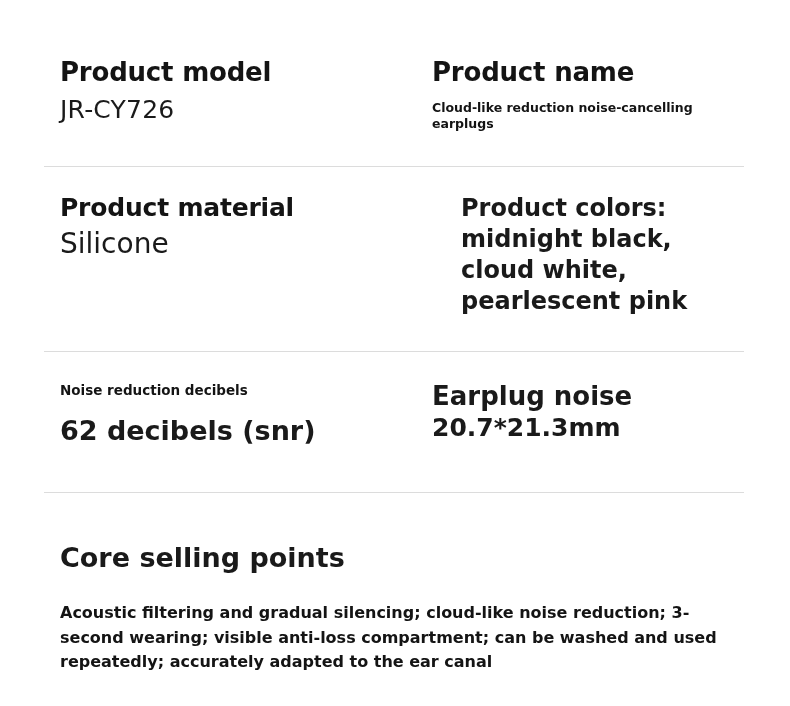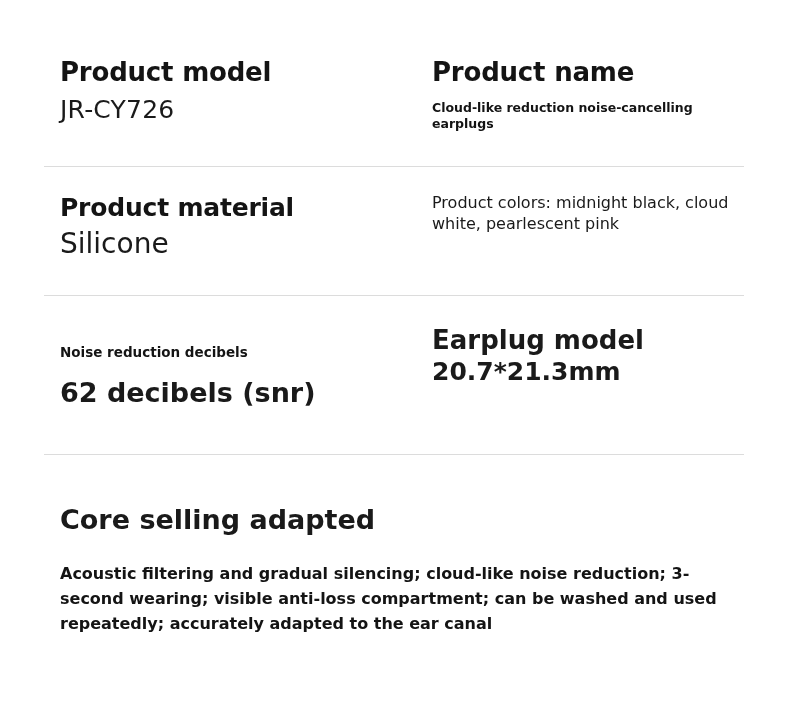--- a/index.html
+++ b/index.html
@@ -54,45 +54,45 @@
     font-weight: 700;
     line-height: 1.18;
     letter-spacing: -0.2px;
     color: #141414;
   }
   .small-label {
     font-size: 13.5px;
     font-weight: 700;
     line-height: 1.2;
     color: #141414;
-    margin-top: 18px;
   }
   .small-text {
     font-size: 12.5px;
     font-weight: 700;
     line-height: 1.3;
     color: #141414;
   }
   
   #row1 {
     padding-top: 58px;
     padding-bottom: 0;
   }
   #row1 .model-title { margin-bottom: 8px; }
   #row1 .model-value { font-size: 25px; font-weight: 400; line-height: 1.1; letter-spacing: 0.2px; }
   #row1 .name-title { margin-bottom: 12px; font-size: 26px; }
   #divider1 { margin-top: 34px; }
 
   
   #row2 {
     padding-top: 26px;
+    gap: 29px;
   }
   #row2 .material-title { margin-bottom: 6px; }
   #row2 .material-value { font-size: 28px; font-weight: 400; line-height: 1.1; }
-  #row2 .colors-text { font-size: 16px; font-weight: 400; line-height: 1.28; }
+  #row2 .colors-text { font-size: 24px; font-weight: 700; line-height: 1.28; }
   #divider2 { margin-top: 35px; }
 
   
   #row3 {
     padding-top: 30px;
   }
   #row3 .noise-label { margin-bottom: 18px; }
   #row3 .noise-value { font-size: 27px; font-weight: 600; line-height: 1.1; }
   #row3 .size-title { font-size: 26px; font-weight: 700; line-height: 1.15; }
   #row3 .size-value { font-size: 25px; font-weight: 600; line-height: 1.15; margin-top: 2px; }
@@ -146,25 +146,25 @@
   </div>
 
   <div class="divider" id="divider2"></div>
 
   <div class="row" id="row3">
     <div class="col-left">
       <div class="small-label noise-label">Noise reduction decibels</div>
       <div class="noise-value">62 decibels (snr)</div>
     </div>
     <div class="col-right">
-      <div class="size-title">Earplug model</div>
+      <div class="size-title">Earplug noise</div>
       <div class="size-value">20.7*21.3mm</div>
     </div>
   </div>
 
   <div class="divider" id="divider3"></div>
 
   <div class="row" id="row4">
-    <div class="core-title">Core selling adapted</div>
+    <div class="core-title">Core selling points</div>
     <div class="core-body">Acoustic filtering and gradual silencing; cloud-like noise reduction; 3-second wearing; visible anti-loss compartment; can be washed and used repeatedly; accurately adapted to the ear canal</div>
   </div>
 
 </div>
 
 </body></html>

